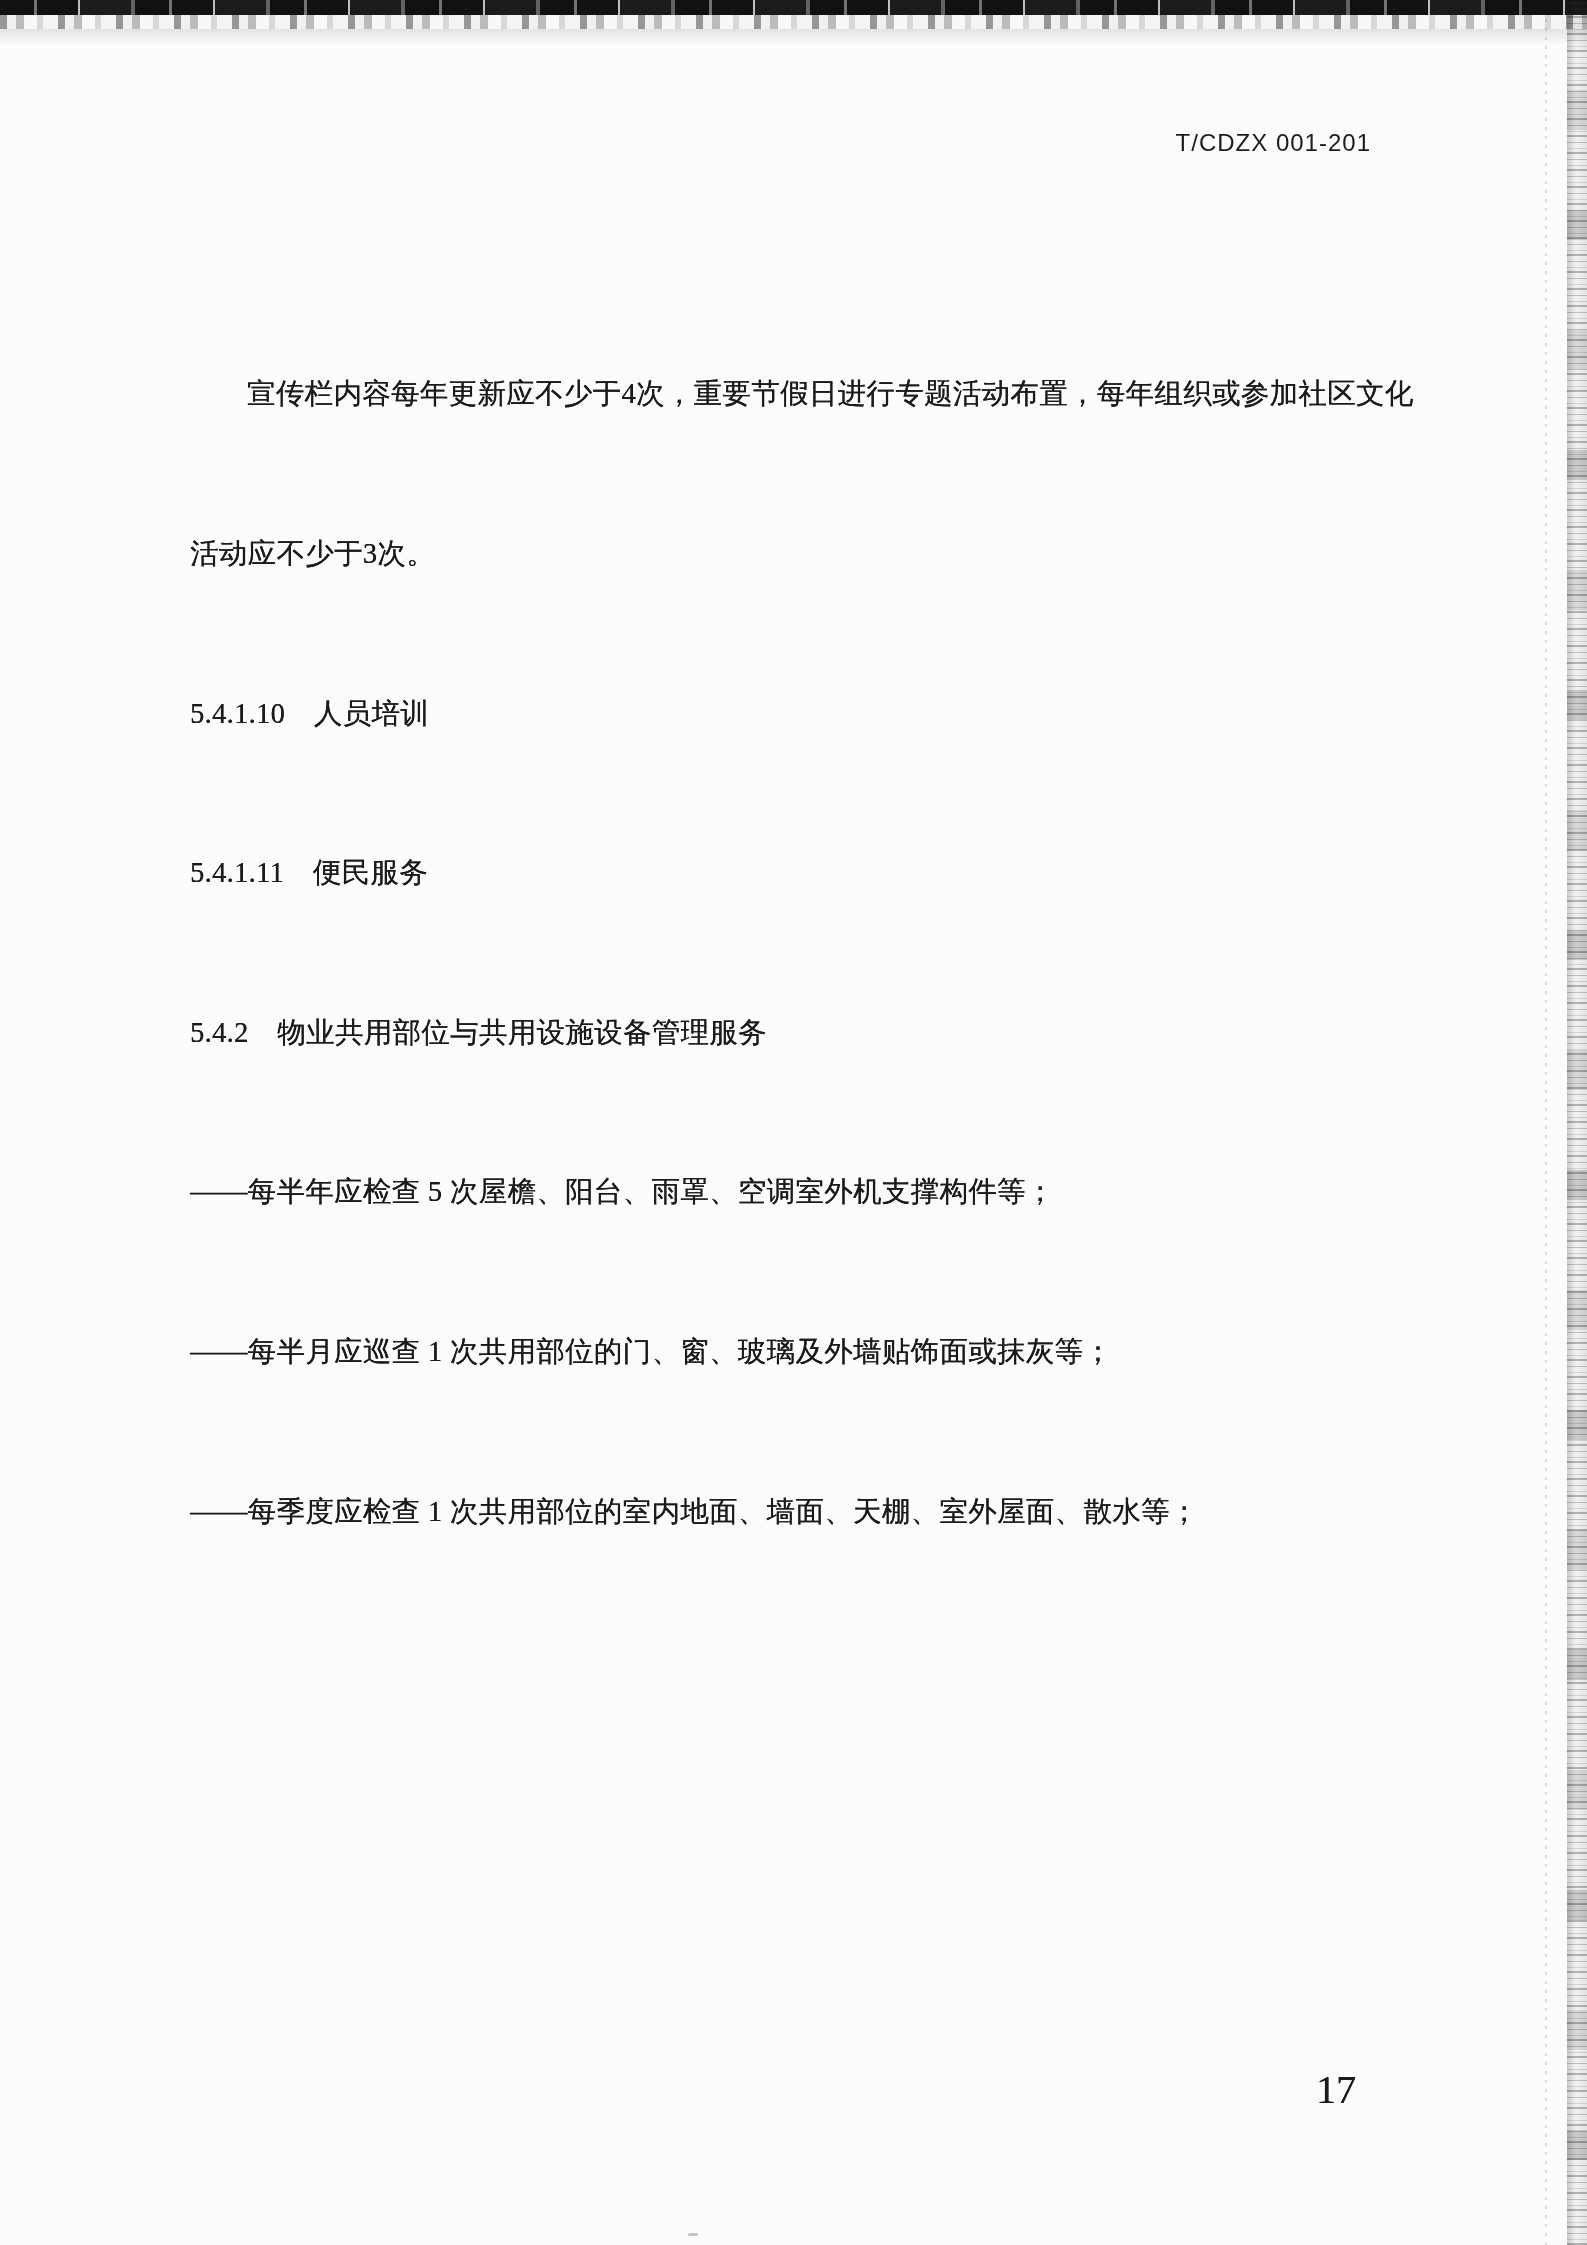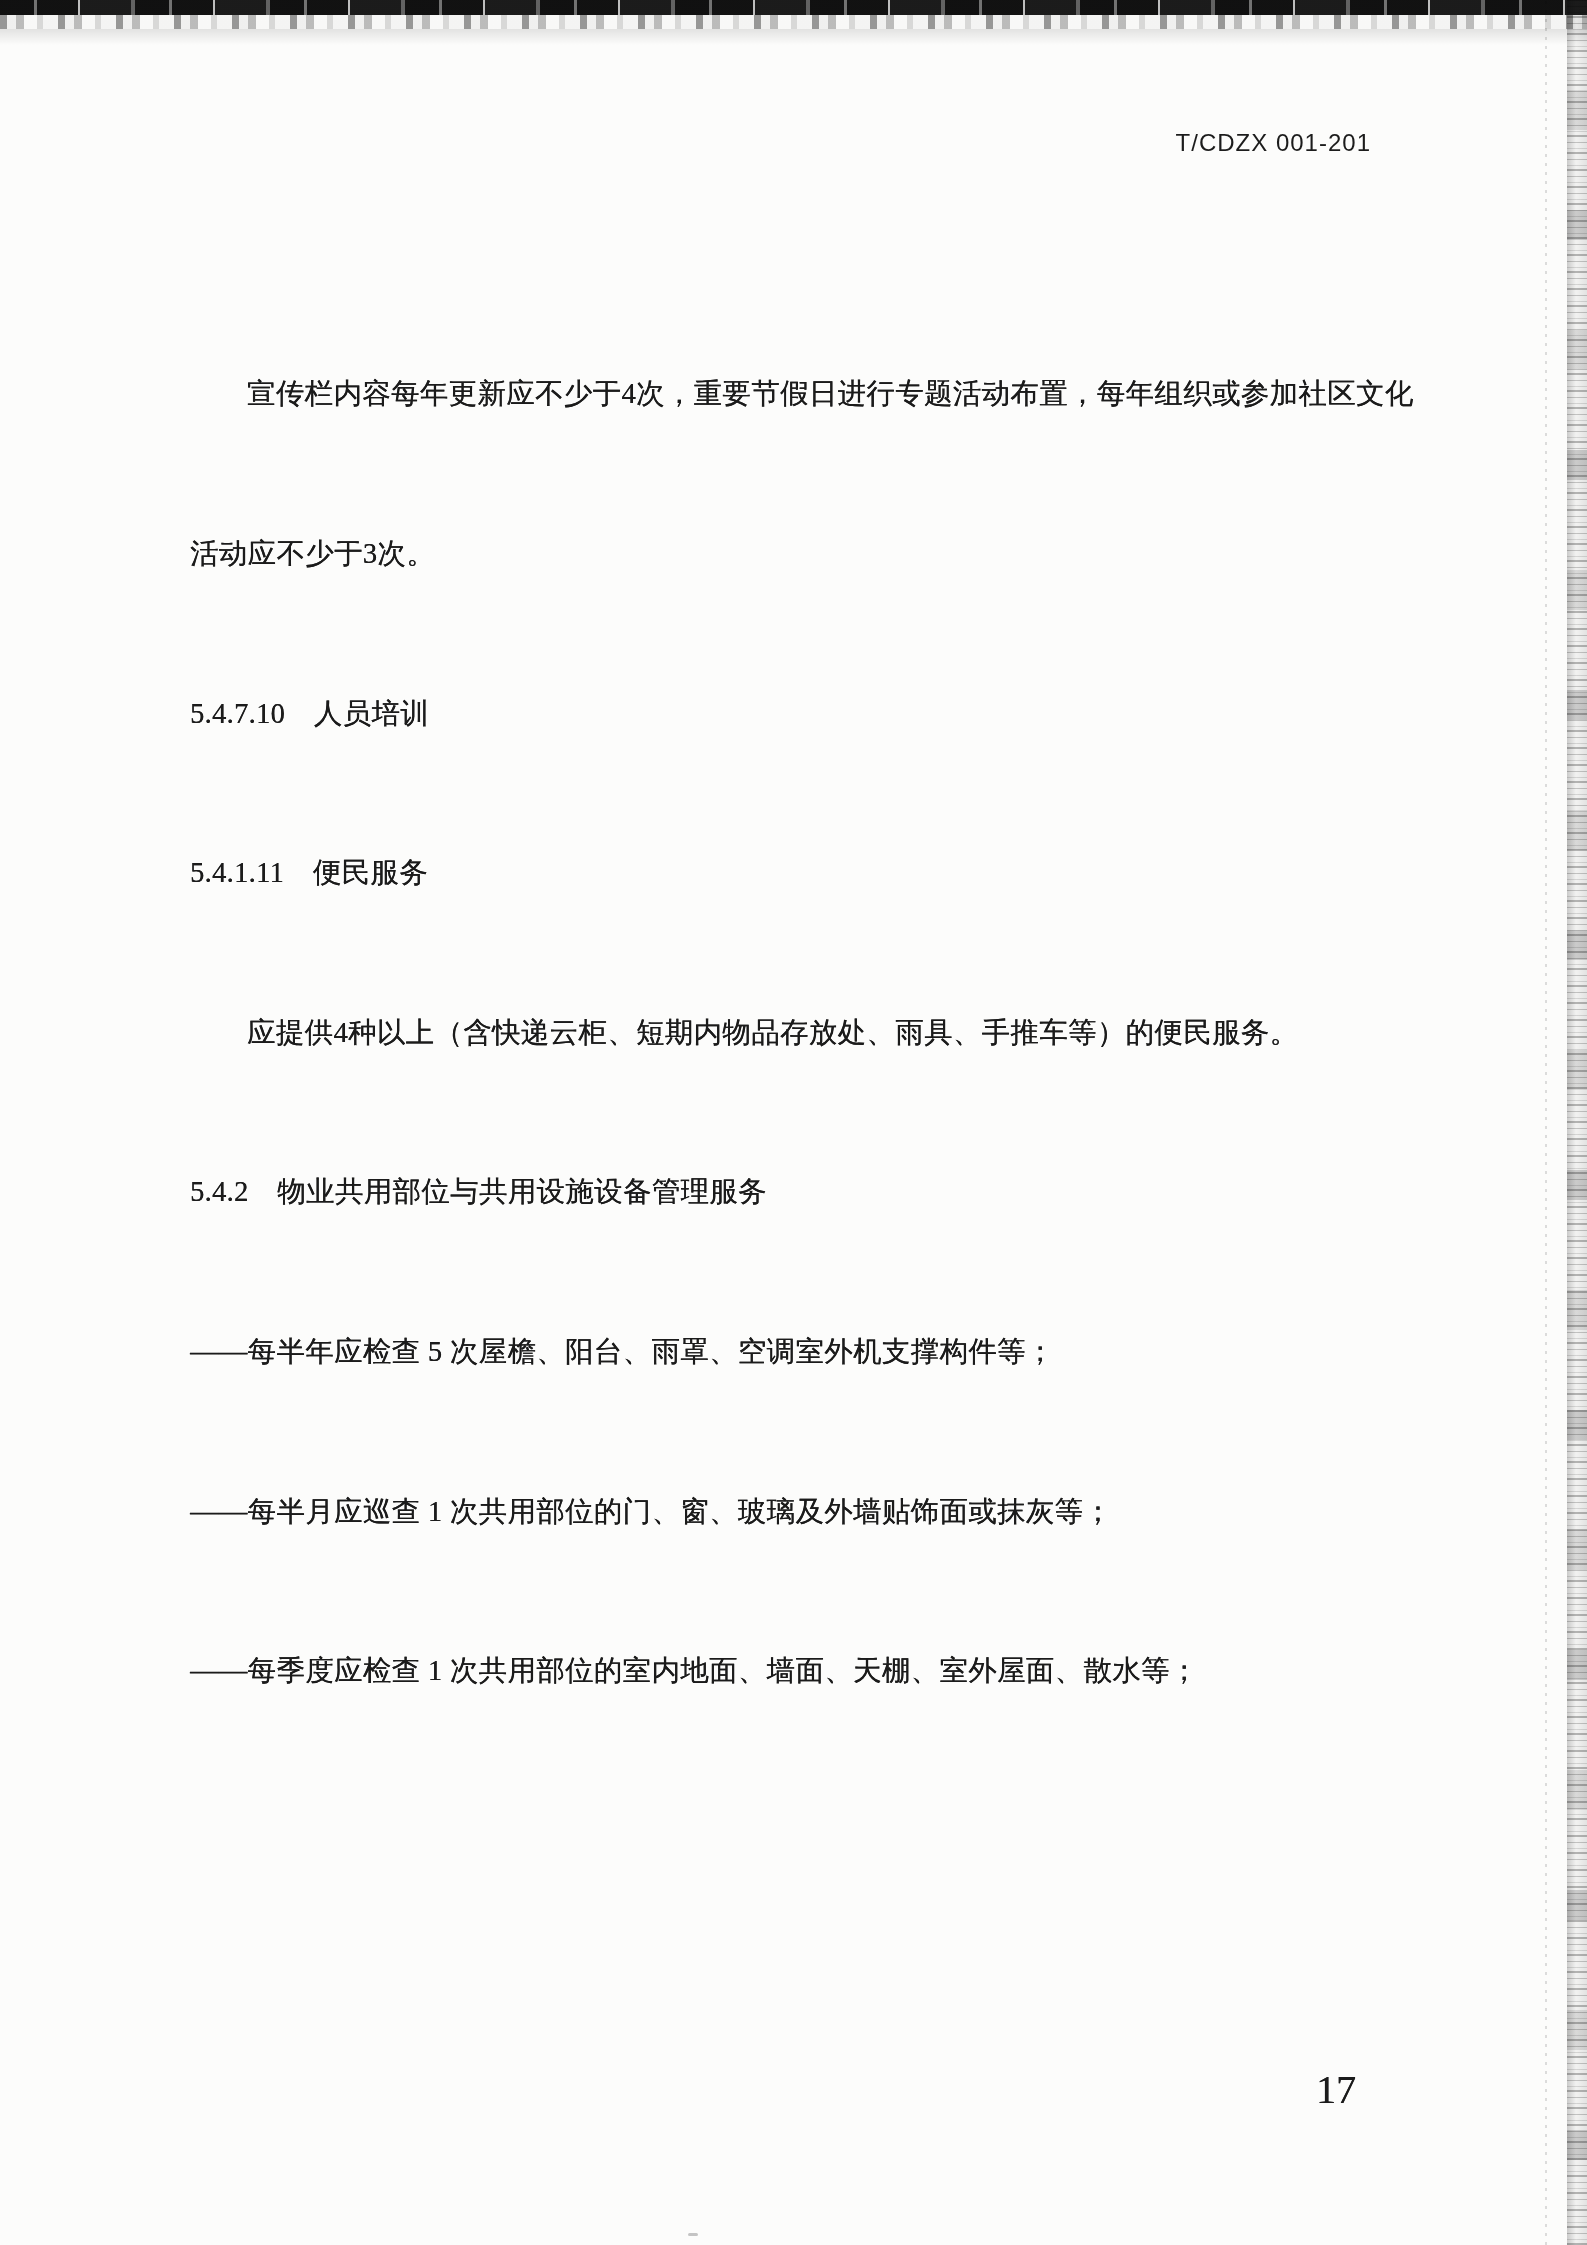--- a/index.html
+++ b/index.html
@@ -89,23 +89,22 @@
 <div class="scan-top-smudge"></div>
 <div class="scan-right"></div>
 <div class="scan-line-thin"></div>
 <div class="scan-speck"></div>
 
 <div class="doc-header">T/CDZX 001-201</div>
 
 <div class="doc-body">
   <div class="line l-indent">宣传栏内容每年更新应不少于4次，重要节假日进行专题活动布置，每年组织或参加社区文化</div>
   <div class="line l-flush">活动应不少于3次。</div>
-  <div class="line l-heading">5.4.7.10　人员培训</div>
+  <div class="line l-heading">5.4.1.10　人员培训</div>
   <div class="line l-heading">5.4.1.11　便民服务</div>
-  <div class="line l-indent">应提供4种以上（含快递云柜、短期内物品存放处、雨具、手推车等）的便民服务。</div>
   <div class="line l-heading">5.4.2　物业共用部位与共用设施设备管理服务</div>
   <div class="line l-flush">——每半年应检查 5 次屋檐、阳台、雨罩、空调室外机支撑构件等；</div>
   <div class="line l-flush">——每半月应巡查 1 次共用部位的门、窗、玻璃及外墙贴饰面或抹灰等；</div>
   <div class="line l-flush">——每季度应检查 1 次共用部位的室内地面、墙面、天棚、室外屋面、散水等；</div>
   
   
   
   
   
   

